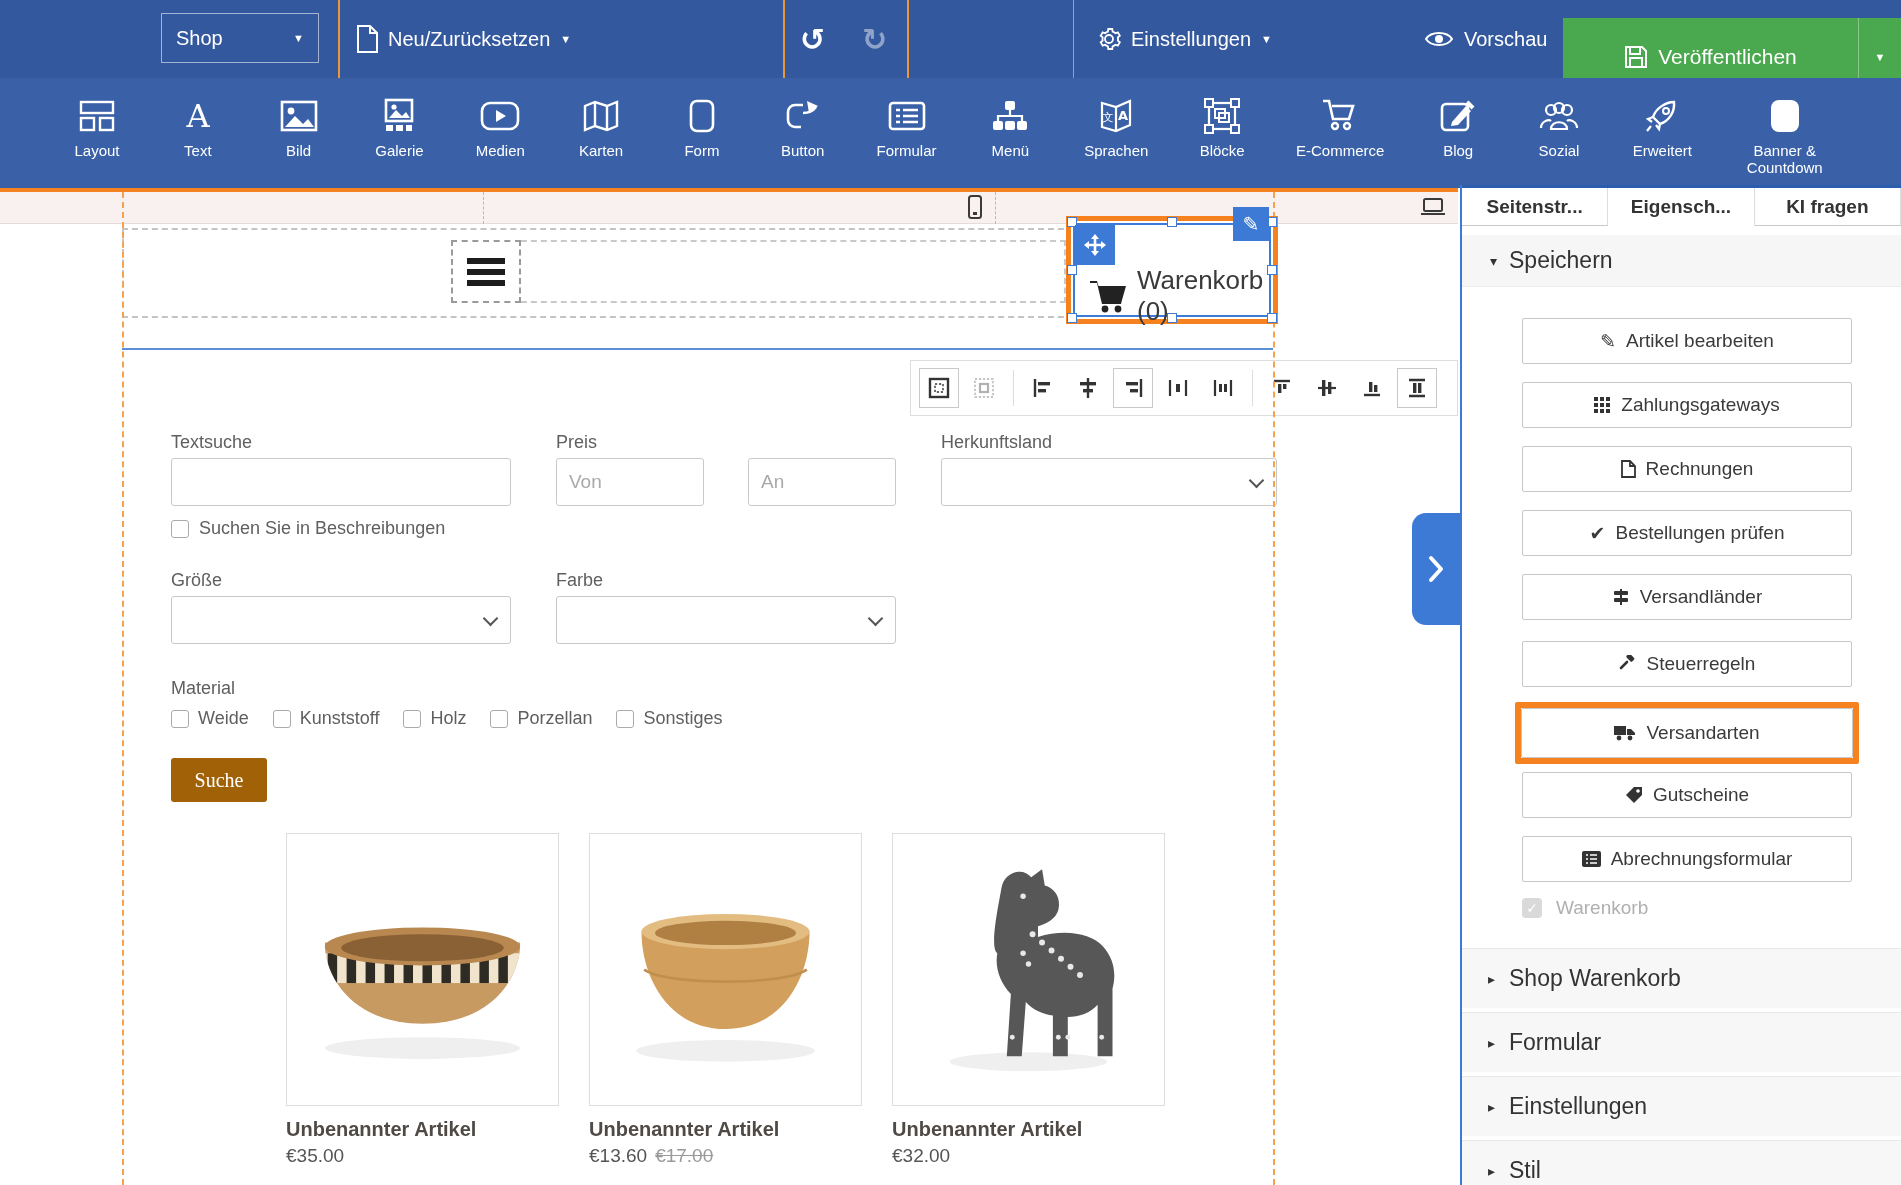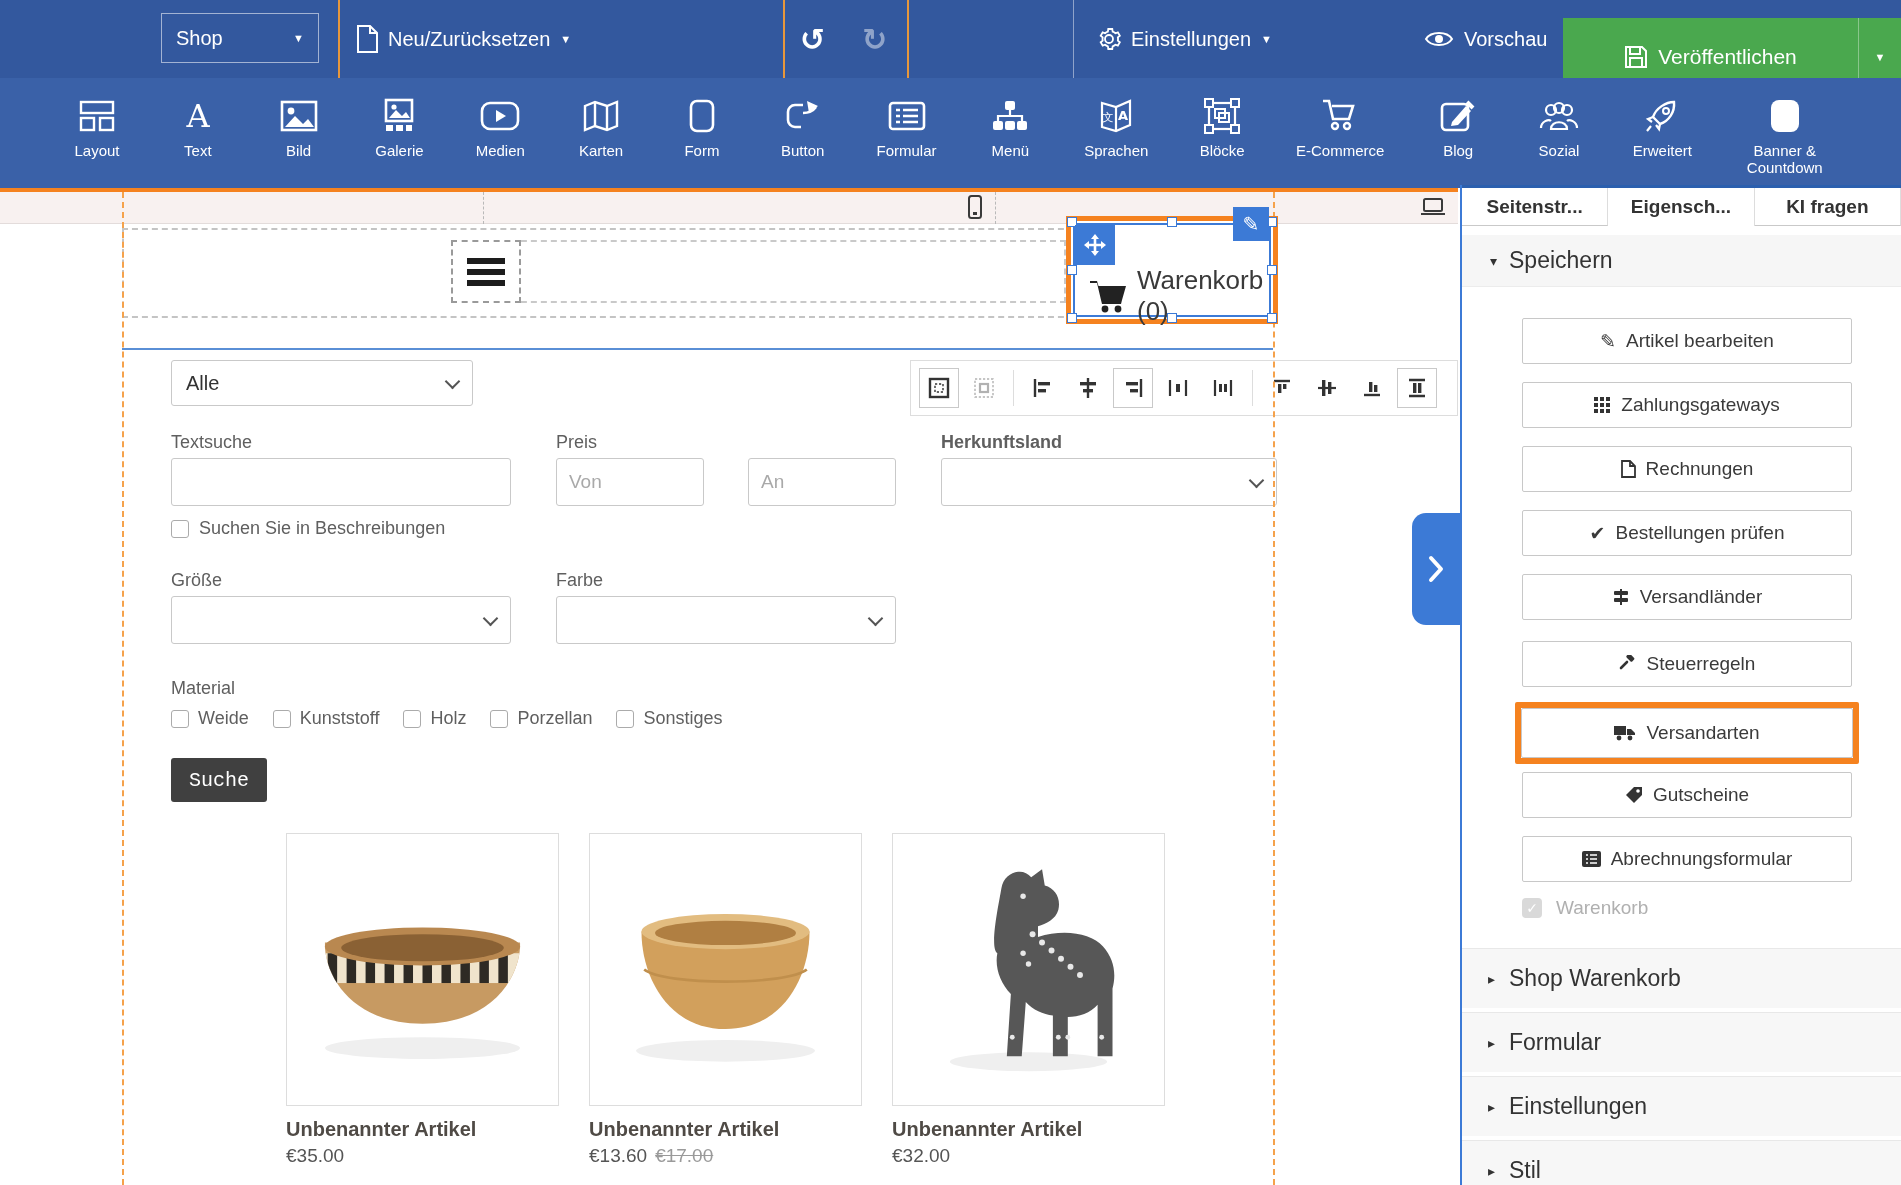--- a/index.html
+++ b/index.html
@@ -69,22 +69,22 @@
   .fdiv{width:1px;height:36px;background:#ddd;margin:0 4px;}
 
   .flabel{font-size:18px;color:#5f5f5f;}
   .finput{border:1px solid #c9c9c9;border-radius:3px;background:#fff;box-sizing:border-box;height:48px;
         font-size:19px;color:#333;padding:0 12px;font-family:inherit;}
   .finput::placeholder{color:#a9a9a9;}
   .fselect{border:1px solid #c9c9c9;border-radius:3px;background:#fff;box-sizing:border-box;height:48px;
         display:flex;align-items:center;justify-content:flex-end;padding:0 14px;cursor:pointer;}
   .cb{width:18px;height:18px;border:1px solid #ababab;border-radius:3px;background:#fff;box-sizing:border-box;cursor:pointer;}
   .cbl{font-size:18px;color:#5f5f5f;}
-  .suche{left:171px;top:758px;width:96px;height:44px;background:#404040;color:#fff;font-size:20px;border:none;
-        border-radius:3px;cursor:pointer;font-family:Liberation Mono, monospace;}
+  .suche{left:171px;top:758px;width:96px;height:44px;background:#a16207;color:#fff;font-size:20px;border:none;
+        border-radius:3px;cursor:pointer;font-family:Liberation Serif, serif;}
 
   
   .pcard{top:833px;width:326px;cursor:pointer;}
   .pimg{width:273px;height:273px;border:1px solid #ddd;background:#fff;box-sizing:border-box;}
   .ptitle{margin-top:12px;font-size:20px;font-weight:bold;color:#4f4a45;}
   .pprice{margin-top:4px;font-size:19px;color:#555;}
   .pold{color:#9a9a9a;text-decoration:line-through;margin-left:8px;}
 
   
   .sidebar{left:1460px;top:185px;width:441px;height:1000px;background:#fff;border-left:2px solid #3C7AD6;box-sizing:border-box;}
@@ -424,24 +424,20 @@
             <circle cx="16" cy="32" r="3.4" fill="#222"></circle>
             <circle cx="29" cy="32" r="3.4" fill="#222"></circle>
           </svg>
       </span>
       <span class="txt">Warenkorb (0)</span>
     </div>
   </div>
 
   <div class="abs blue-line"></div>
 
-  <div class="abs alle">
-    <span>Alle</span>
-    <span class="chev"></span>
-  </div>
 
   <div class="abs ftoolbar">
     <div class="fbtn active">
         <svg width="24" height="24" viewBox="0 0 24 24">
           <rect x="3" y="3" width="18" height="18" fill="none" stroke="#333" stroke-width="2.4"></rect>
           <rect x="8" y="8" width="8" height="8" fill="none" stroke="#333" stroke-width="1.4" stroke-dasharray="2.2,1.8"></rect>
         </svg>
       </div>
     <div class="fbtn disabled">
         <svg width="24" height="24" viewBox="0 0 24 24">
@@ -515,21 +511,21 @@
       </div>
   </div>
 
   <div class="abs flabel" style="left:171px;top:432px;">Textsuche</div>
   <input class="abs finput" style="left: 171px; top: 458px; width: 340px;">
 
   <div class="abs flabel" style="left:556px;top:432px;">Preis</div>
   <input class="abs finput" style="left: 556px; top: 458px; width: 148px;" placeholder="Von">
   <input class="abs finput" style="left: 748px; top: 458px; width: 148px;" placeholder="An">
 
-  <div class="abs flabel" style="left:941px;top:432px;font-weight:bold;">Herkunftsland</div>
+  <div class="abs flabel" style="left:941px;top:432px;">Herkunftsland</div>
   <div class="abs fselect" style="left:941px;top:458px;width:336px;">
       <span class="chev"></span>
     </div>
 
   <div class="abs" style="left:171px;top:518px;display:flex;align-items:center;gap:10px;">
     <span class="cb"></span>
     <span class="cbl">Suchen Sie in Beschreibungen</span>
   </div>
 
   <div class="abs flabel" style="left:171px;top:570px;">Größe</div>

